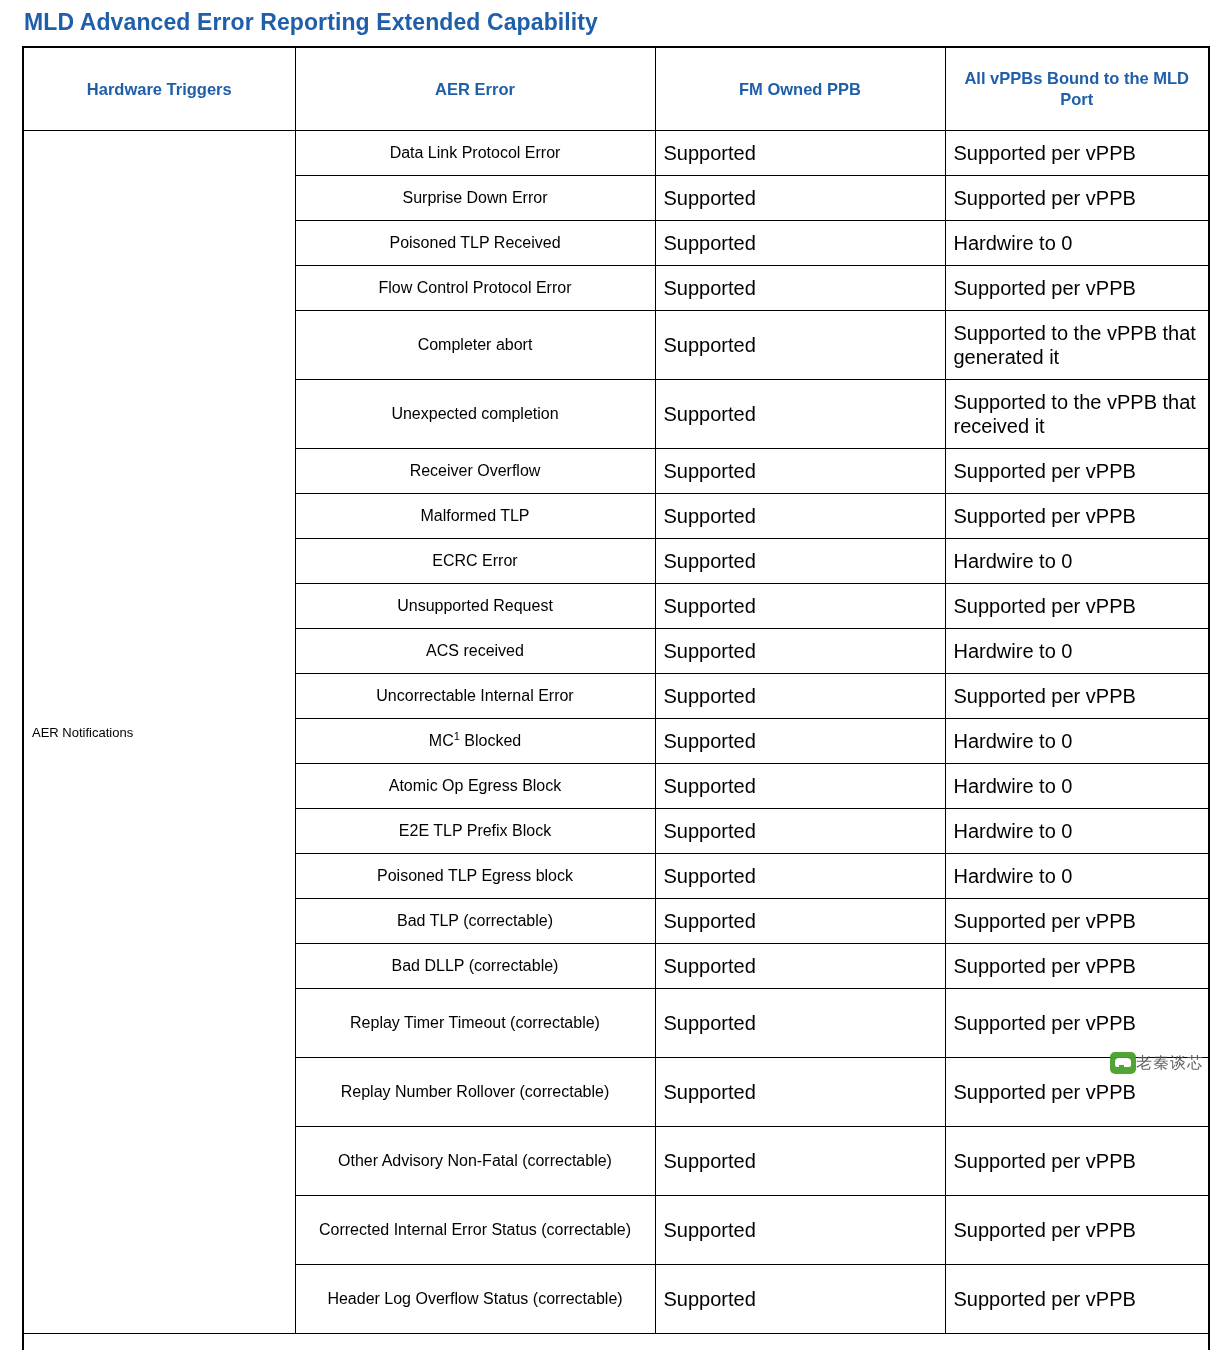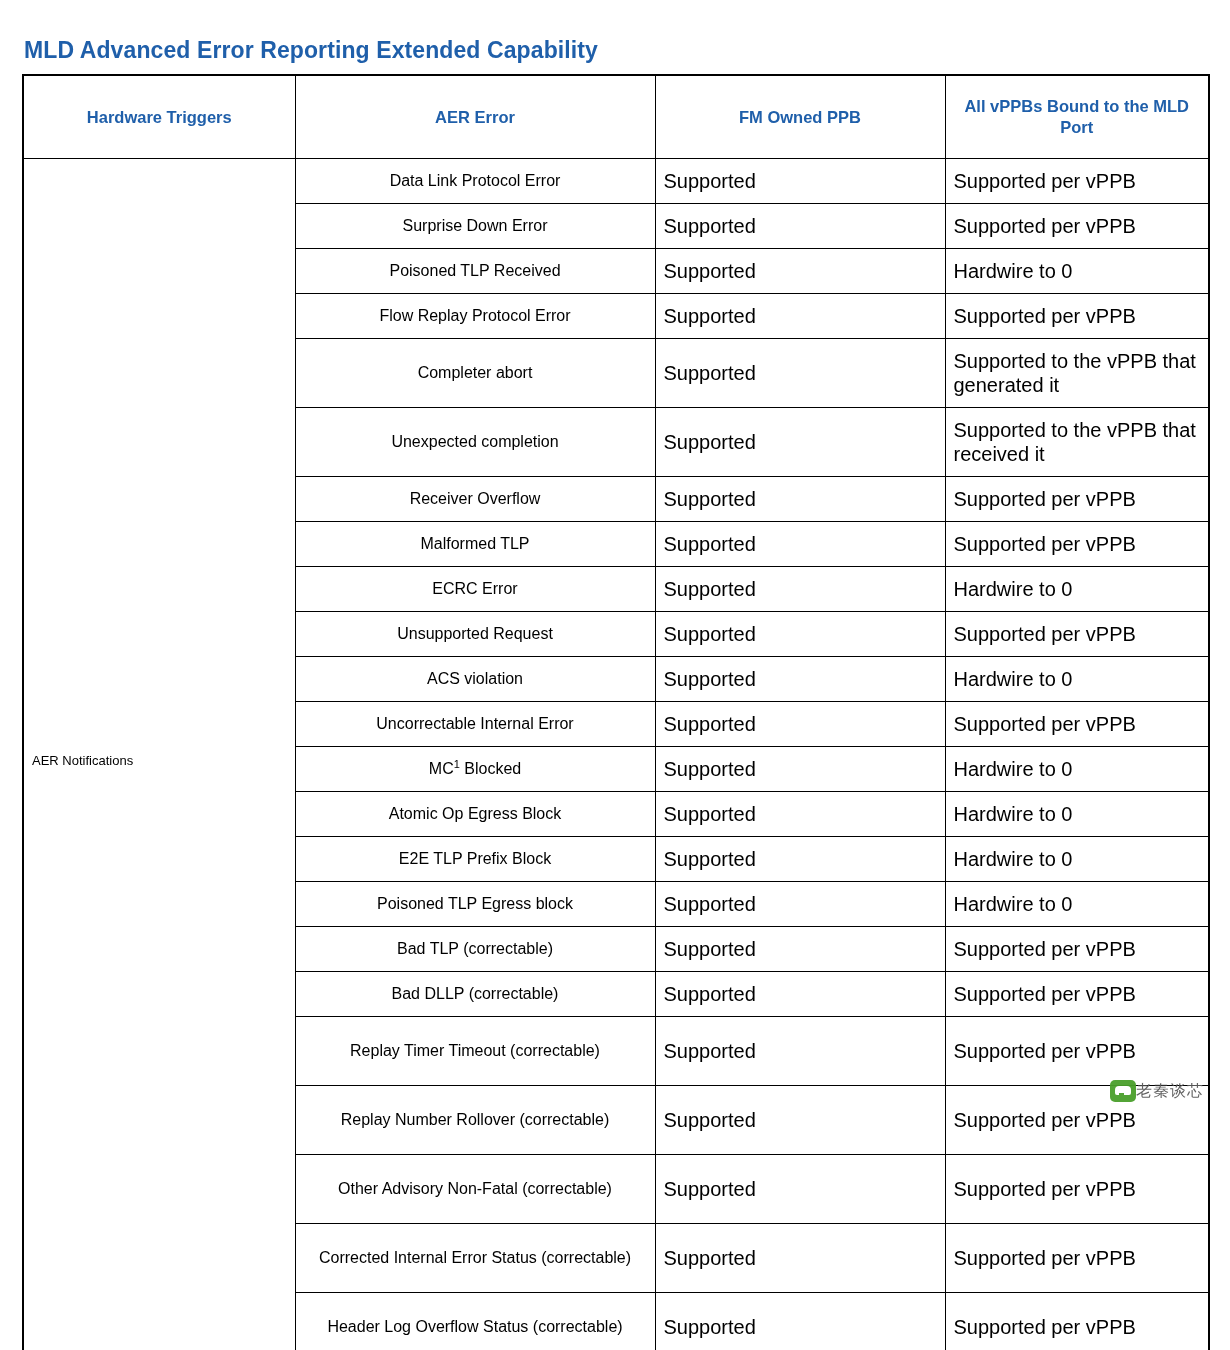--- a/index.html
+++ b/index.html
@@ -13,21 +13,20 @@
     font-family: "Liberation Sans", sans-serif;
     color: #000000;
     overflow: hidden;
   }
   .page {
     position: relative;
     width: 1230px;
     height: 1088px;
     box-sizing: border-box;
     padding: 6px 20px 0 22px;
-    margin-top: 28px;
   }
   .doc-title {
     font-size: 23px;
     font-weight: bold;
     color: #1f5faa;
     letter-spacing: 0.1px;
     margin: 3px 0 10px 2px;
   }
   table.aer {
     border-collapse: collapse;
@@ -168,21 +167,21 @@
           <td class="err">Surprise Down Error</td>
           <td class="ppb">Supported</td>
           <td class="vppb">Supported per vPPB</td>
         </tr>
         <tr class="r-std">
           <td class="err">Poisoned TLP Received</td>
           <td class="ppb">Supported</td>
           <td class="vppb">Hardwire to 0</td>
         </tr>
         <tr class="r-std">
-          <td class="err">Flow Replay Protocol Error</td>
+          <td class="err">Flow Control Protocol Error</td>
           <td class="ppb">Supported</td>
           <td class="vppb">Supported per vPPB</td>
         </tr>
         <tr class="r-two">
           <td class="err">Completer abort</td>
           <td class="ppb">Supported</td>
           <td class="vppb">Supported to the vPPB that generated it</td>
         </tr>
         <tr class="r-two">
           <td class="err">Unexpected completion</td>
@@ -203,21 +202,21 @@
           <td class="err">ECRC Error</td>
           <td class="ppb">Supported</td>
           <td class="vppb">Hardwire to 0</td>
         </tr>
         <tr class="r-std">
           <td class="err">Unsupported Request</td>
           <td class="ppb">Supported</td>
           <td class="vppb">Supported per vPPB</td>
         </tr>
         <tr class="r-std">
-          <td class="err">ACS violation</td>
+          <td class="err">ACS received</td>
           <td class="ppb">Supported</td>
           <td class="vppb">Hardwire to 0</td>
         </tr>
         <tr class="r-std">
           <td class="err">Uncorrectable Internal Error</td>
           <td class="ppb">Supported</td>
           <td class="vppb">Supported per vPPB</td>
         </tr>
         <tr class="r-std">
           <td class="err"><span>MC</span><sup>1</sup><span> Blocked</span></td>

